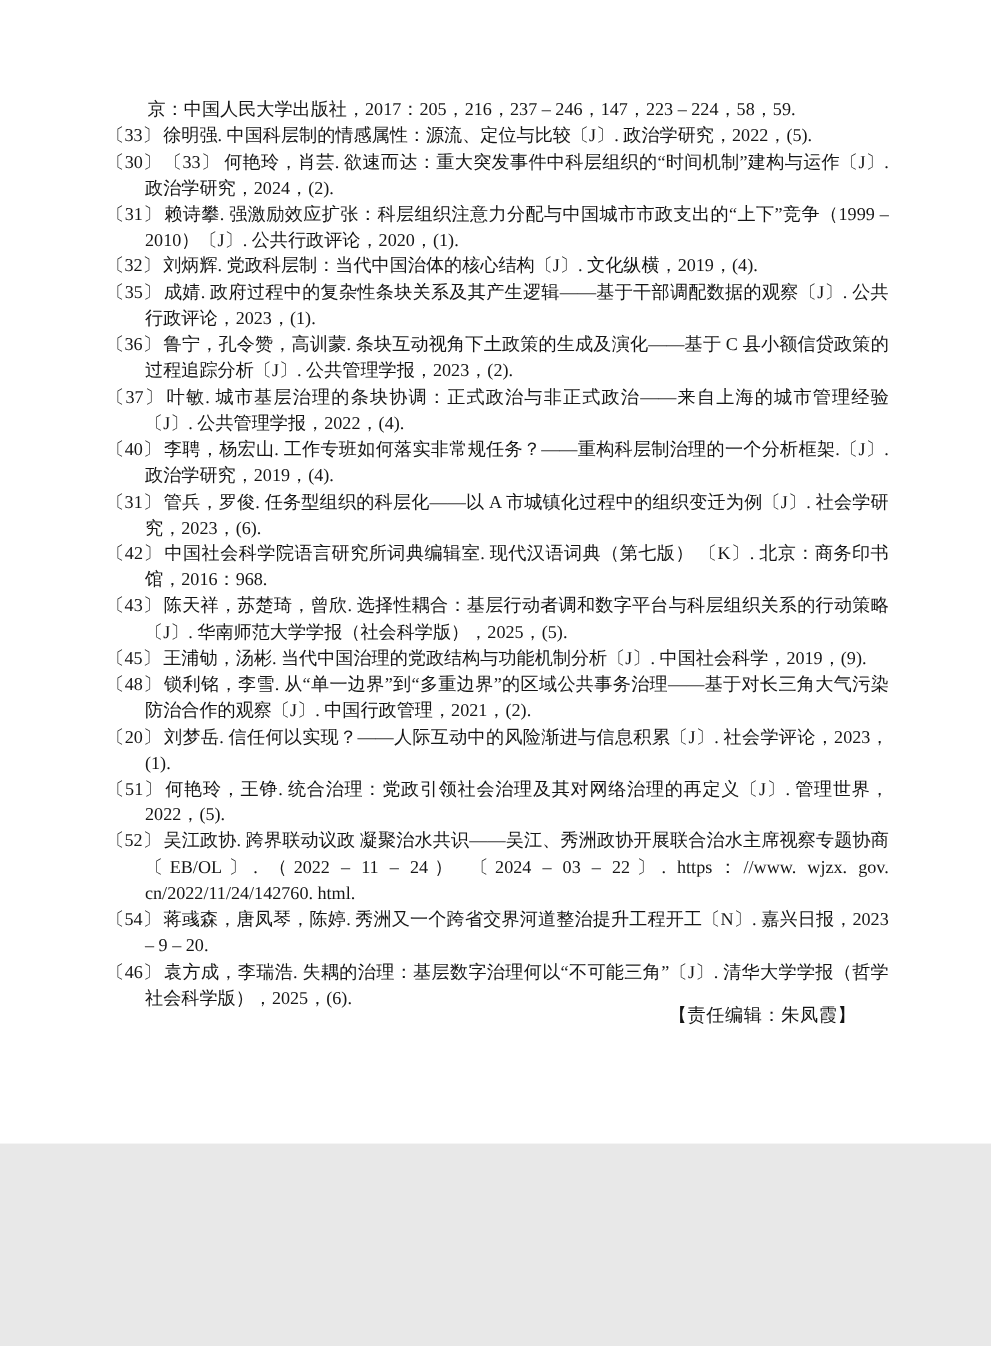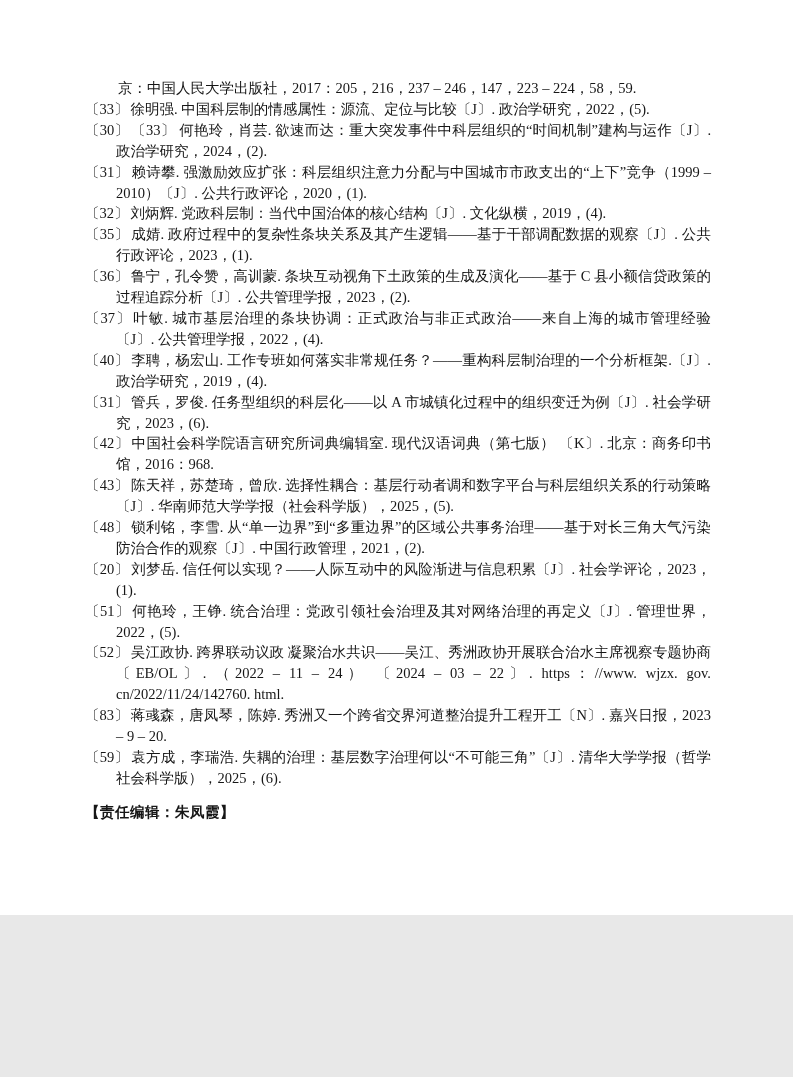--- a/index.html
+++ b/index.html
@@ -36,22 +36,23 @@
   .ref-label {
     margin-right: 2px;
   }
   .editor {
     position: absolute;
     left: 85px;
     top: 803px;
     width: 626px;
     box-sizing: border-box;
     padding-right: 26px;
+    text-align: right;
     font-family: "Liberation Sans", "DejaVu Sans", sans-serif;
-    font-weight: 700;
+    font-weight: 400;
     font-size: 14.5px;
     letter-spacing: 0.5px;
   }
   .pageno {
     position: absolute;
     top: 993px;
     left: 644px;
     width: 72px;
     text-align: center;
     font-size: 14.5px;
@@ -68,22 +69,23 @@
       <div class="ref"><span class="ref-label">〔30〕</span><span class="ref-text">〔33〕 何艳玲，肖芸. 欲速而达：重大突发事件中科层组织的“时间机制”建构与运作〔J〕. 政治学研究，2024，(2).</span></div>
       <div class="ref"><span class="ref-label">〔31〕</span><span class="ref-text">赖诗攀. 强激励效应扩张：科层组织注意力分配与中国城市市政支出的“上下”竞争（1999 – 2010）〔J〕. 公共行政评论，2020，(1).</span></div>
       <div class="ref"><span class="ref-label">〔32〕</span><span class="ref-text">刘炳辉. 党政科层制：当代中国治体的核心结构〔J〕. 文化纵横，2019，(4).</span></div>
       <div class="ref"><span class="ref-label">〔35〕</span><span class="ref-text">成婧. 政府过程中的复杂性条块关系及其产生逻辑——基于干部调配数据的观察〔J〕. 公共行政评论，2023，(1).</span></div>
       <div class="ref"><span class="ref-label">〔36〕</span><span class="ref-text">鲁宁，孔令赞，高训蒙. 条块互动视角下土政策的生成及演化——基于 C 县小额信贷政策的过程追踪分析〔J〕. 公共管理学报，2023，(2).</span></div>
       <div class="ref"><span class="ref-label">〔37〕</span><span class="ref-text">叶敏. 城市基层治理的条块协调：正式政治与非正式政治——来自上海的城市管理经验〔J〕. 公共管理学报，2022，(4).</span></div>
       <div class="ref"><span class="ref-label">〔40〕</span><span class="ref-text">李聘，杨宏山. 工作专班如何落实非常规任务？——重构科层制治理的一个分析框架.〔J〕. 政治学研究，2019，(4).</span></div>
       <div class="ref"><span class="ref-label">〔31〕</span><span class="ref-text">管兵，罗俊. 任务型组织的科层化——以 A 市城镇化过程中的组织变迁为例〔J〕. 社会学研究，2023，(6).</span></div>
       <div class="ref"><span class="ref-label">〔42〕</span><span class="ref-text">中国社会科学院语言研究所词典编辑室. 现代汉语词典（第七版） 〔K〕. 北京：商务印书馆，2016：968.</span></div>
       <div class="ref"><span class="ref-label">〔43〕</span><span class="ref-text">陈天祥，苏楚琦，曾欣. 选择性耦合：基层行动者调和数字平台与科层组织关系的行动策略〔J〕. 华南师范大学学报（社会科学版），2025，(5).</span></div>
+      <div class="ref"><span class="ref-label">〔45〕</span><span class="ref-text">王浦劬，汤彬. 当代中国治理的党政结构与功能机制分析〔J〕. 中国社会科学，2019，(9).</span></div>
       <div class="ref"><span class="ref-label">〔48〕</span><span class="ref-text">锁利铭，李雪. 从“单一边界”到“多重边界”的区域公共事务治理——基于对长三角大气污染防治合作的观察〔J〕. 中国行政管理，2021，(2).</span></div>
       <div class="ref"><span class="ref-label">〔20〕</span><span class="ref-text">刘梦岳. 信任何以实现？——人际互动中的风险渐进与信息积累〔J〕. 社会学评论，2023，(1).</span></div>
       <div class="ref"><span class="ref-label">〔51〕</span><span class="ref-text">何艳玲，王铮. 统合治理：党政引领社会治理及其对网络治理的再定义〔J〕. 管理世界，2022，(5).</span></div>
       <div class="ref"><span class="ref-label">〔52〕</span><span class="ref-text">吴江政协. 跨界联动议政 凝聚治水共识——吴江、秀洲政协开展联合治水主席视察专题协商〔EB/OL〕. （2022 – 11 – 24） 〔2024 – 03 – 22〕. https：//www. wjzx. gov. cn/2022/11/24/142760. html.</span></div>
-      <div class="ref"><span class="ref-label">〔83〕</span><span class="ref-text">蒋彧森，唐凤琴，陈婷. 秀洲又一个跨省交界河道整治提升工程开工〔N〕. 嘉兴日报，2023 – 9 – 20.</span></div>
-      <div class="ref"><span class="ref-label">〔59〕</span><span class="ref-text">袁方成，李瑞浩. 失耦的治理：基层数字治理何以“不可能三角”〔J〕. 清华大学学报（哲学社会科学版），2025，(6).</span></div>
+      <div class="ref"><span class="ref-label">〔54〕</span><span class="ref-text">蒋彧森，唐凤琴，陈婷. 秀洲又一个跨省交界河道整治提升工程开工〔N〕. 嘉兴日报，2023 – 9 – 20.</span></div>
+      <div class="ref"><span class="ref-label">〔46〕</span><span class="ref-text">袁方成，李瑞浩. 失耦的治理：基层数字治理何以“不可能三角”〔J〕. 清华大学学报（哲学社会科学版），2025，(6).</span></div>
     </div>
   <div class="editor">【责任编辑：朱凤霞】</div>
   <div class="pageno">· 95 ·</div>
 </div>
 
 </body></html>

